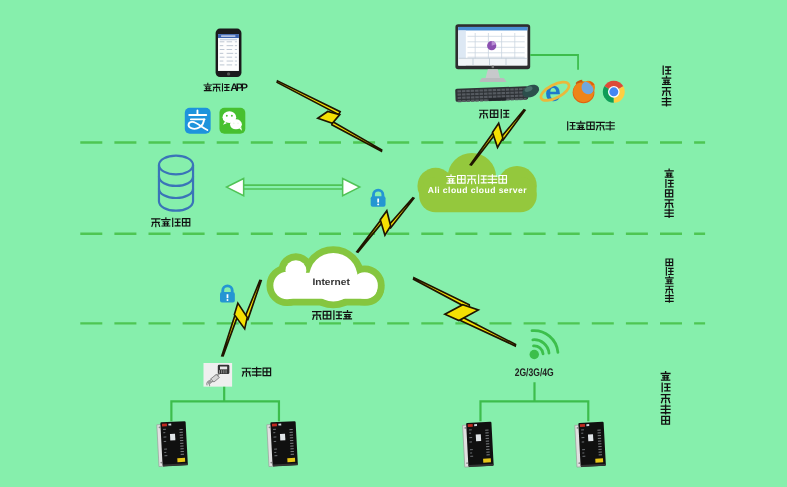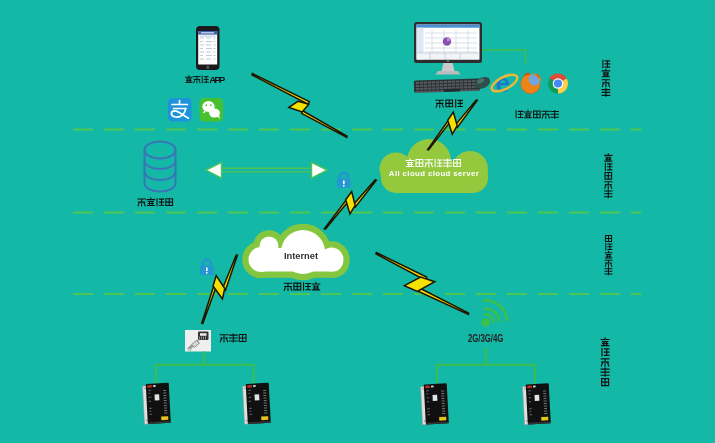--- a/index.html
+++ b/index.html
@@ -1,16 +1,16 @@
 <!DOCTYPE html>
 <html><head>
 <meta charset="utf-8">
 <style>
   html,body{margin:0;padding:0;background:#fff;}
-  #stage{position:relative;width:715px;height:443px;background:#14b8a6;overflow:hidden;}
+  #stage{position:relative;width:715px;height:443px;background:#86efac;overflow:hidden;}
   svg text{font-family:"Liberation Sans",sans-serif;}
 </style>
 </head>
 <body>
 <div id="stage">
 <svg width="715" height="443" viewBox="0 0 715 443">
 <defs>
 
   <g id="k1" fill="none" stroke-linecap="square">
     <path d="M0.7,1.8 H9.3 M0.7,5 H9.3 M0.7,8.4 H9.3 M5,0.6 V9.4"></path>

